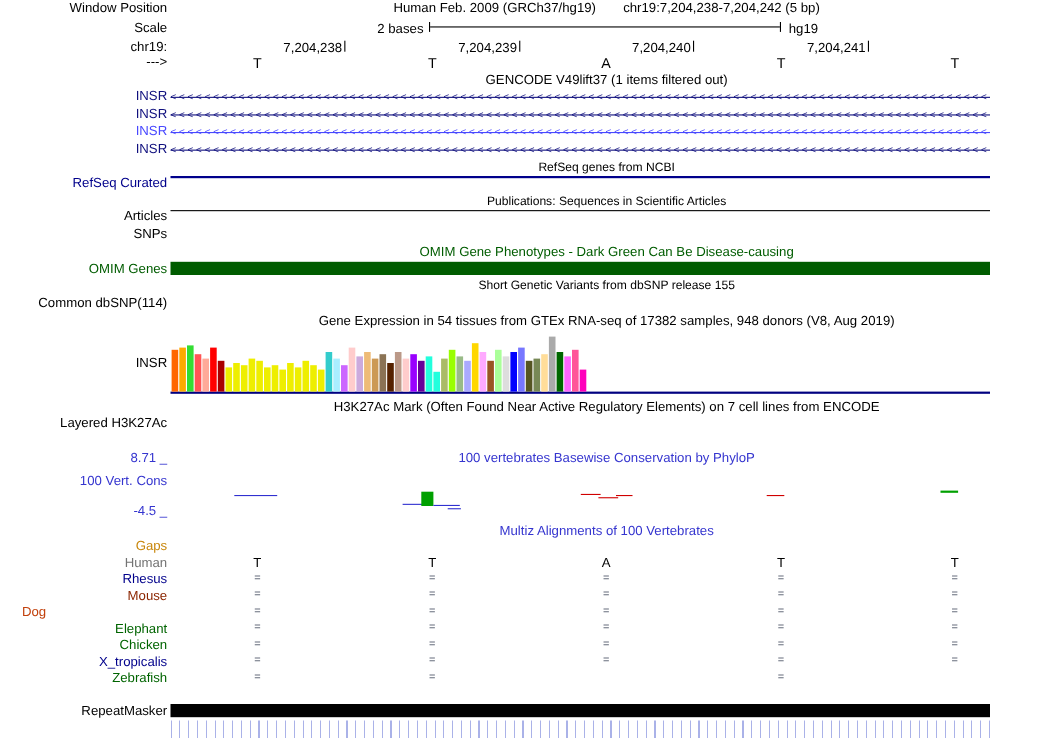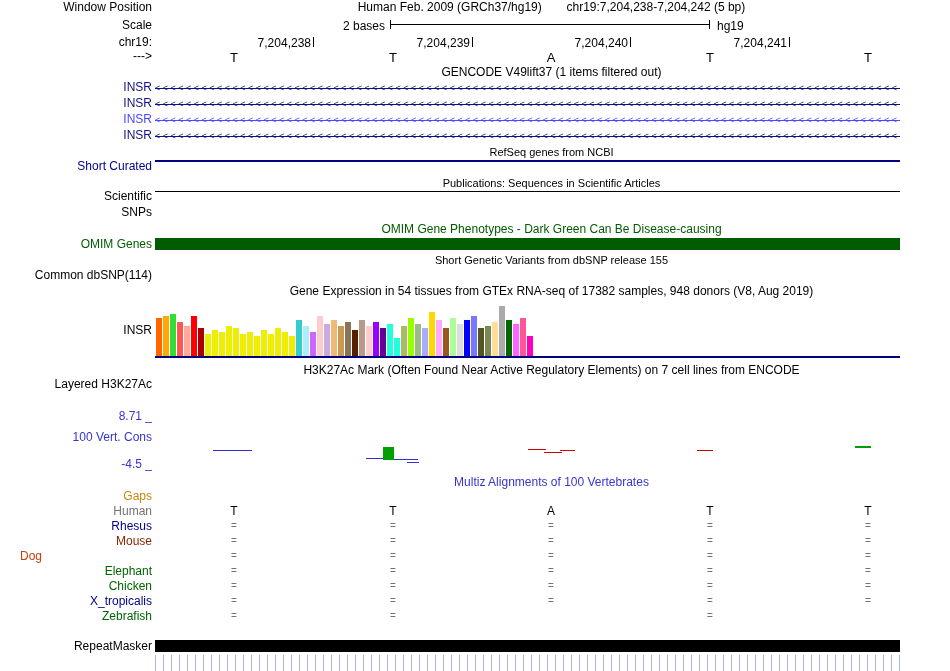--- a/index.html
+++ b/index.html
@@ -26,22 +26,22 @@
 </head>
 <body>
 
 <div id="page">
 
   <div id="labels">
     <div class="lab" style="top:1px">Window Position</div>
     <div class="lab" style="top:19px">Scale</div>
     <div class="lab" style="top:36px">chr19:</div>
     <div class="lab" style="top:50px">---&gt;</div>
-    <div class="lab navy" style="top:160px">Short Curated</div>
-    <div class="lab" style="top:190px">Scientific</div>
+    <div class="lab navy" style="top:160px">RefSeq Curated</div>
+    <div class="lab" style="top:190px">Articles</div>
     <div class="lab" style="top:206px">SNPs</div>
     <div class="lab green" style="top:238px">OMIM Genes</div>
     <div class="lab" style="top:269px">Common dbSNP(114)</div>
     <div class="lab" style="top:324px">INSR</div>
     <div class="lab" style="top:378px">Layered H3K27Ac</div>
     <div class="lab blue" style="top:410px">8.71 _</div>
     <div class="lab blue" style="top:431px">100 Vert. Cons</div>
     <div class="lab blue" style="top:458px">-4.5 _</div>
     <div class="lab" style="top:640px">RepeatMasker</div>
   <div style="position: absolute; top: 81px; left: 0px; width: 152px; text-align: right; color: rgb(16, 16, 126); line-height: 13px;">INSR</div>
@@ -81,20 +81,21 @@
     <div class="ctr green" style="top:223px">OMIM Gene Phenotypes - Dark Green Can Be Disease-causing</div>
     <div id="omim-bar"></div>
 
     <div class="ctr f11" style="top:254px">Short Genetic Variants from dbSNP release 155</div>
 
     <div class="ctr" style="top:285px">Gene Expression in 54 tissues from GTEx RNA-seq of 17382 samples, 948 donors (V8, Aug 2019)</div>
     <div id="gtex-baseline"></div>
 
     <div class="ctr" style="top:364px">H3K27Ac Mark (Often Found Near Active Regulatory Elements) on 7 cell lines from ENCODE</div>
 
+    <div class="ctr blue" style="top:410px">100 vertebrates Basewise Conservation by PhyloP</div>
 
     <div class="ctr blue" style="top:476px">Multiz Alignments of 100 Vertebrates</div>
 
     <div id="repeat-bar"></div>
 
     <div id="guidelines"></div>
   <div style="position: absolute; top: 36px; left: 48px; width: 108px; text-align: right;">7,204,238</div>
       <div style="position: absolute; top: 37px; left: 158px; width: 1px; height: 10px; background: rgb(0, 0, 0);"></div>
       <div style="position: absolute; top: 36px; left: 207px; width: 108px; text-align: right;">7,204,239</div>
       <div style="position: absolute; top: 37px; left: 317px; width: 1px; height: 10px; background: rgb(0, 0, 0);"></div>

